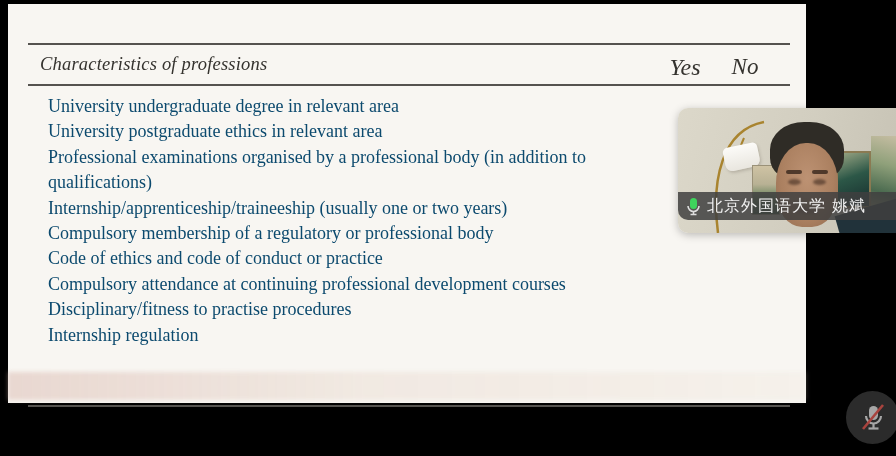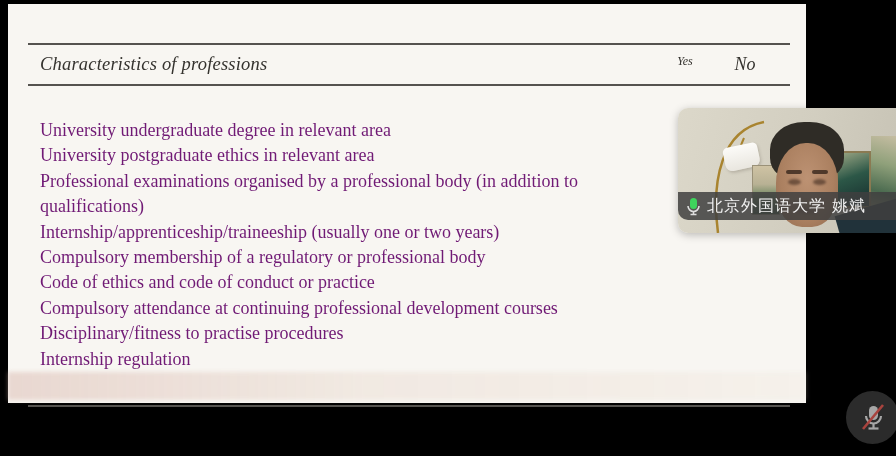--- a/index.html
+++ b/index.html
@@ -14,26 +14,26 @@
   }
   .rule{position:absolute;left:20px;width:762px;height:2px;background:#55534f;}
   .rule-top{top:39px;}
   .rule-mid{top:80px;}
   .rule-bottom{top:401px;}
   .thead-char{
     position:absolute;left:32px;top:50px;
     font-style:italic;font-size:18.5px;color:#35332f;letter-spacing:.2px;
   }
   .thead-yes{position:absolute;left:650px;top:50px;width:54px;text-align:center;
-    font-style:italic;font-size:12px;color:#35332f;}
+    font-style:italic;font-size:24px;color:#35332f;}
   .thead-no{position:absolute;left:710px;top:50px;width:54px;text-align:center;
-    font-style:italic;font-size:18px;color:#35332f;}
+    font-style:italic;font-size:23px;color:#35332f;}
   .tbody{
-    position:absolute;left:32px;top:90px;width:604px;
-    font-size:18px;line-height:25.4px;color:#701a75;margin-top:24px;
+    position:absolute;left:40px;top:90px;width:604px;
+    font-size:18px;line-height:25.4px;color:#0c4a6e;
   }
   .trow{margin:0;}
   .slide-bottom-strip{
     position:absolute;left:0;bottom:3px;width:100%;height:28px;
     background:linear-gradient(90deg, rgba(214,178,168,0.45), rgba(226,205,190,0.30) 45%, rgba(238,228,216,0.25));
     filter:blur(2px);
   }
   
   .webcam{
     position:absolute;left:678px;top:108px;width:218px;height:125px;

